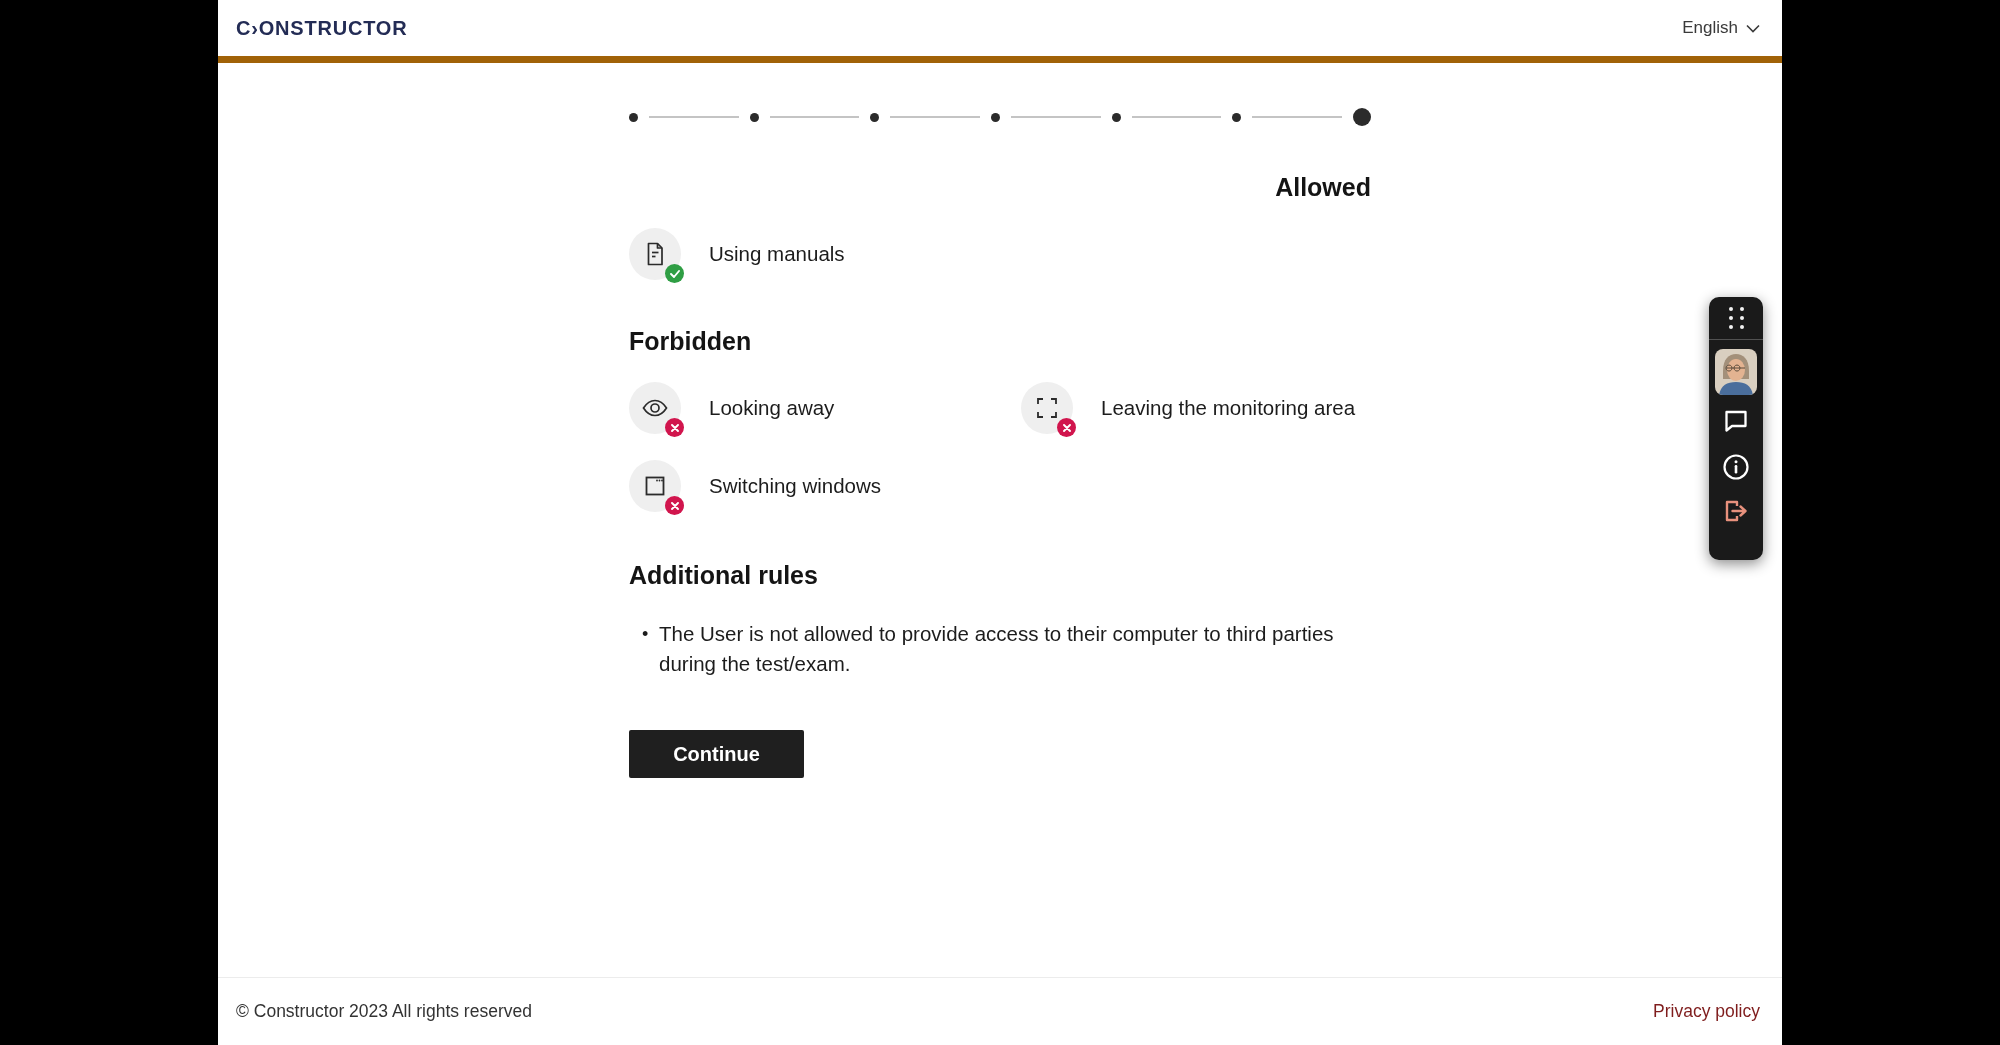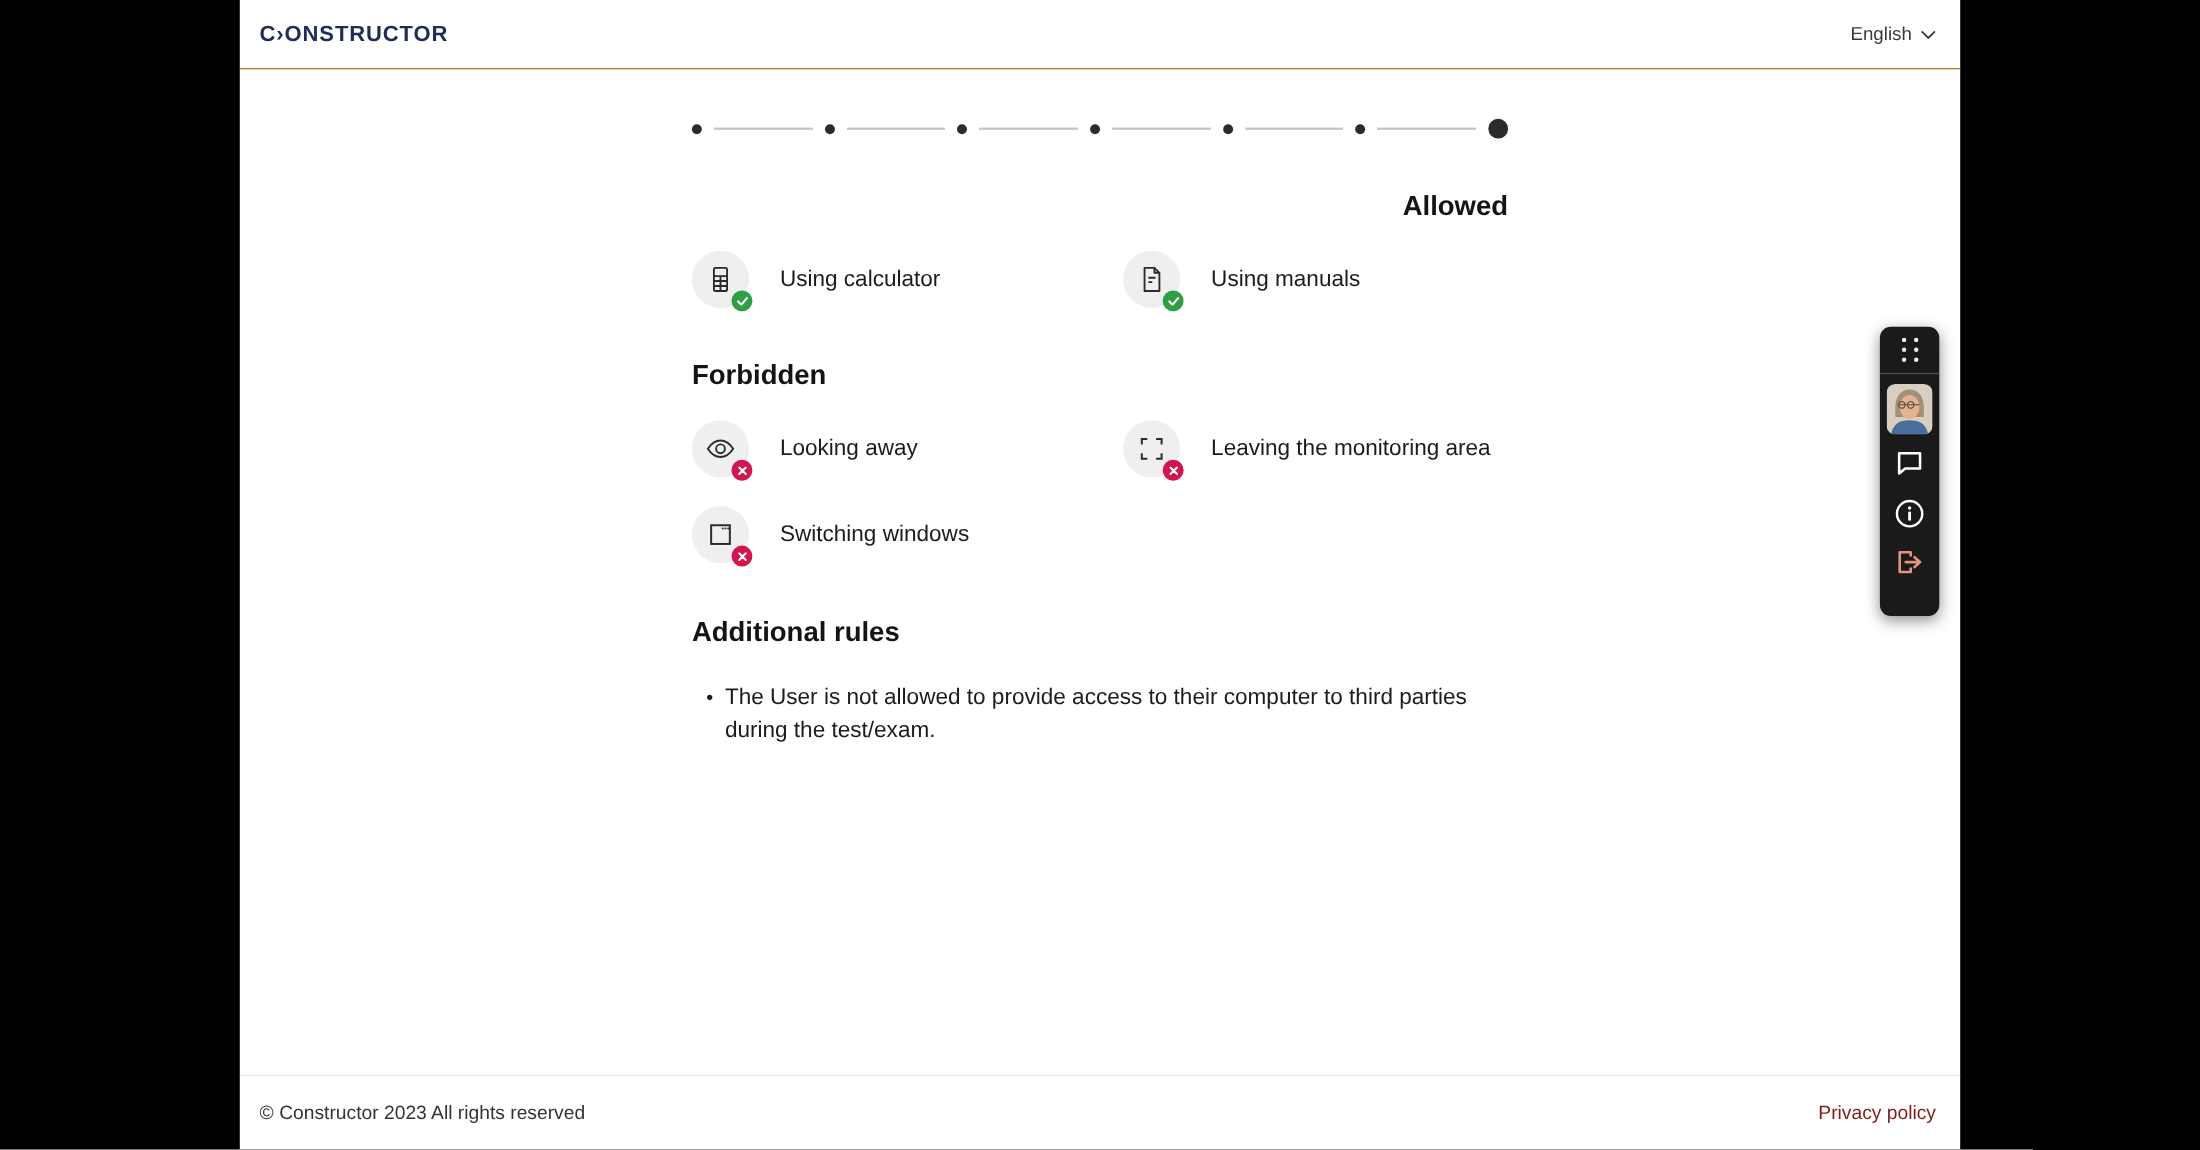--- a/index.html
+++ b/index.html
@@ -9,21 +9,21 @@
     background:#000;
     font-family:"Liberation Sans", sans-serif;
     overflow:hidden;
   }
   .page {
     position:absolute; left:218px; top:0; width:1564px; height:1045px;
     background:#ffffff; display:flex; flex-direction:column;
   }
   
   .header {
-    height:63px; flex:0 0 63px; border-bottom:1px solid #a16207;
+    height:63px; flex:0 0 63px; border-bottom:7px solid #a16207;
     display:flex; align-items:center; justify-content:space-between;
     padding:0 22px 0 18px;
   }
   .logo {
     font-size:20px; font-weight:800; letter-spacing:0.8px;
     color:#232c55; cursor:default;
   }
   .lang {
     display:flex; align-items:center; gap:8px; cursor:pointer;
     font-size:17px; color:#3a3a3a;
@@ -150,37 +150,20 @@
       <span class="step-line"></span>
       <span class="step-dot active"></span>
     </div>
 
     
 
     
     <h2 class="subheading sub-allowed">Allowed</h2>
     <div class="rule-grid">
 
-      <div class="rule-item">
-        <div class="rule-icon-wrap">
-          <svg class="glyph" width="26" height="26" viewBox="0 0 26 26">
-            <rect x="7" y="2.5" width="12" height="21" rx="1.5" fill="none" stroke="#2b2b2b" stroke-width="1.7"></rect>
-            <line x1="7" y1="10" x2="19" y2="10" stroke="#2b2b2b" stroke-width="1.7"></line>
-            <line x1="13" y1="10" x2="13" y2="23.5" stroke="#2b2b2b" stroke-width="1.7"></line>
-            <line x1="7" y1="14.5" x2="19" y2="14.5" stroke="#2b2b2b" stroke-width="1.7"></line>
-            <line x1="7" y1="19" x2="19" y2="19" stroke="#2b2b2b" stroke-width="1.7"></line>
-          </svg>
-          <span class="badge ok">
-            <svg width="10" height="8" viewBox="0 0 10 8">
-              <path d="M1 4 L4 7 L9 1" fill="none" stroke="#fff" stroke-width="1.9" stroke-linecap="round" stroke-linejoin="round"></path>
-            </svg>
-          </span>
-        </div>
-        <span class="rule-label">Using calculator</span>
-      </div>
 
       <div class="rule-item">
         <div class="rule-icon-wrap">
           <svg class="glyph" width="26" height="26" viewBox="0 0 26 26">
             <path d="M6.5 2.5 H15.5 L20 7 V23.5 H6.5 Z" fill="none" stroke="#2b2b2b" stroke-width="1.7" stroke-linejoin="round"></path>
             <path d="M15.5 2.5 V7 H20" fill="none" stroke="#2b2b2b" stroke-width="1.7" stroke-linejoin="round"></path>
             <line x1="10" y1="11.5" x2="16.5" y2="11.5" stroke="#2b2b2b" stroke-width="1.7"></line>
             <line x1="10" y1="15.5" x2="13.5" y2="15.5" stroke="#2b2b2b" stroke-width="1.7"></line>
           </svg>
           <span class="badge ok">
@@ -249,20 +232,21 @@
       </div>
     </div>
 
     
     <h2 class="subheading sub-additional">Additional rules</h2>
     <ul class="rules-list">
       <li>The User is not allowed to provide access to their computer to third parties during the test/exam.</li>
     </ul>
 
     
+    <button class="continue-btn">Continue</button>
   </div>
 
   <div class="footer">
     <span class="footer-copy">© Constructor 2023 All rights reserved</span>
     <span class="footer-link">Privacy policy</span>
   </div>
 </div>
 
 <div class="proctor-panel">
   <div class="panel-handle">

